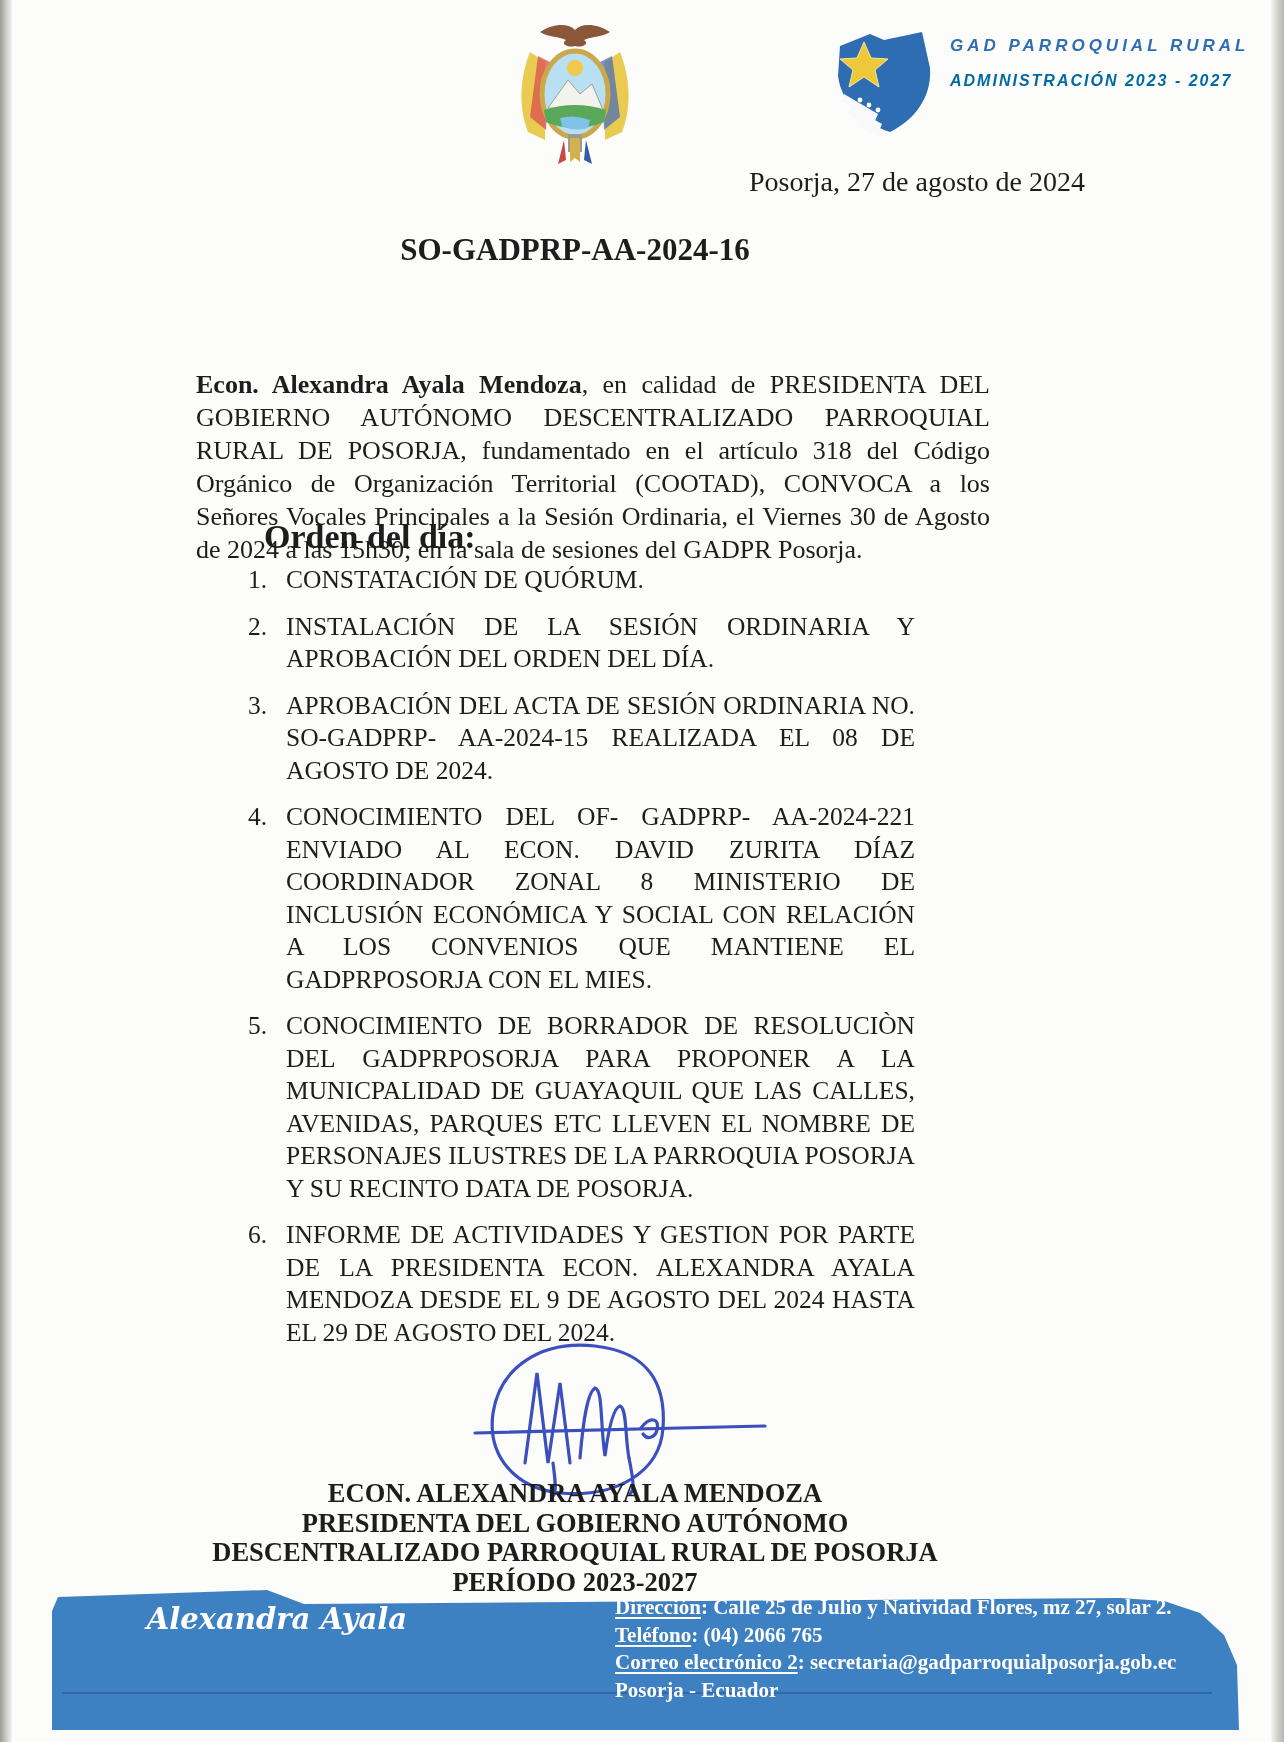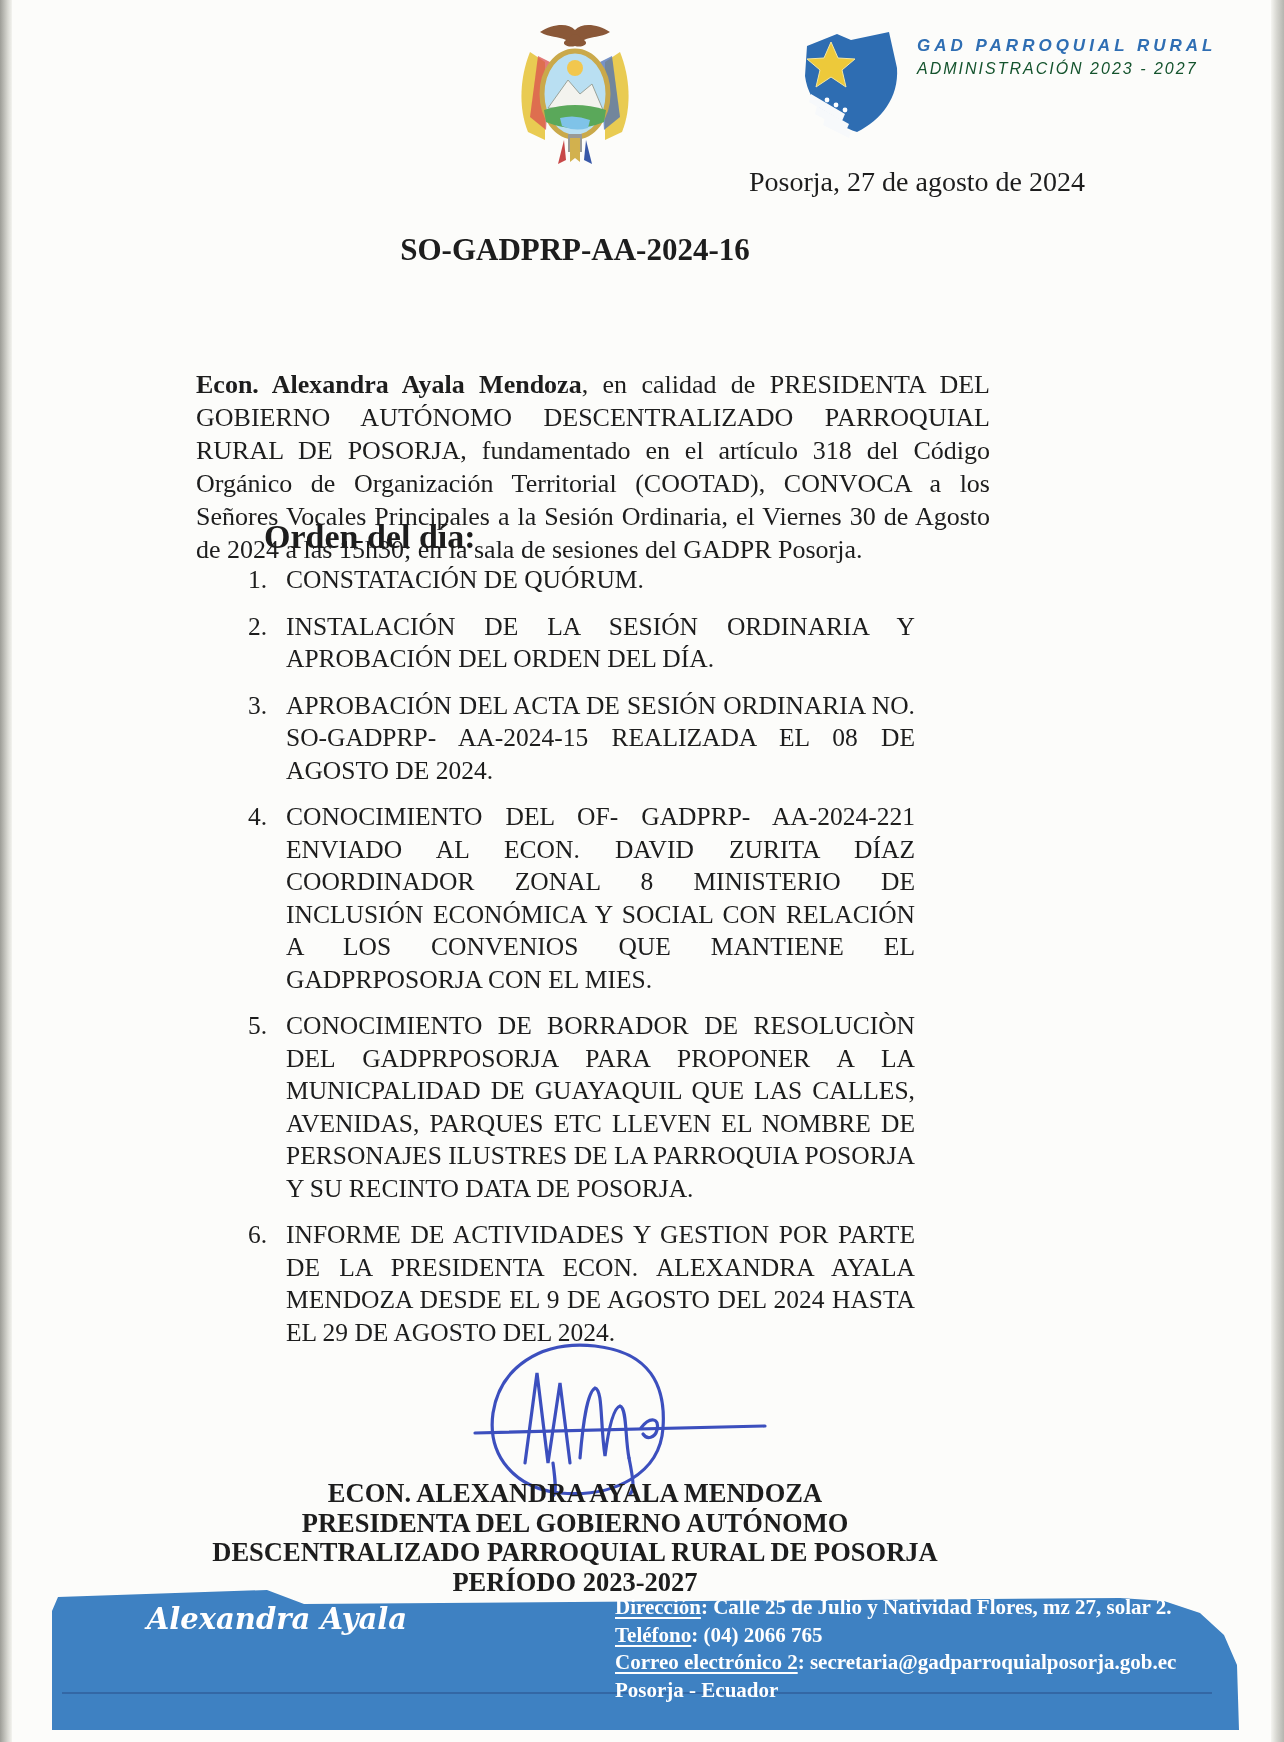--- a/index.html
+++ b/index.html
@@ -5,26 +5,26 @@
   html,body{margin:0;padding:0;background:#e8e8e4;}
   .page{position:relative;width:1284px;height:1742px;background:#fcfcfa;overflow:hidden;
         font-family:"Liberation Serif",serif;color:#1d1d1d;}
   .scan-edge-left{position:absolute;left:0;top:0;width:12px;height:100%;
         background:linear-gradient(90deg,#9d9d97,#d8d8d2 65%,#f3f3ef);}
   .scan-edge-right{position:absolute;right:0;top:0;width:13px;height:100%;
         background:linear-gradient(270deg,#b5b5af,#d6d6d0 55%,#f5f5f1);}
 
   
   .coat{position:absolute;left:500px;top:22px;width:150px;height:145px;}
-  .logo{position:absolute;left:793px;top:28px;display:flex;align-items:flex-start;}
+  .logo{position:absolute;left:826px;top:28px;display:flex;align-items:flex-start;}
   .logo-shield{width:118px;height:114px;flex:0 0 auto;}
   .logo-text{margin-left:6px;margin-top:8px;font-family:"Liberation Sans",sans-serif;}
   .logo-line1{font-size:17px;font-weight:bold;font-style:italic;letter-spacing:4px;color:#2f6eb3;white-space:nowrap;}
   .logo-name{font-size:57px;font-weight:800;letter-spacing:1px;color:#2c67ac;line-height:1.0;margin-top:2px;white-space:nowrap;}
-  .logo-line3{font-size:16px;font-weight:normal;font-style:italic;letter-spacing:2px;color:#14532d;margin-top:4px;white-space:nowrap;}
+  .logo-line3{font-size:16px;font-weight:bold;font-style:italic;letter-spacing:2px;color:#0369a1;margin-top:16px;white-space:nowrap;}
 
   .date-line{position:absolute;left:0;right:199px;top:166px;text-align:right;font-size:28px;}
 
   .title-wrap{position:absolute;left:178px;top:226px;width:794px;text-align:center;}
   .title-main{font-size:38px;font-weight:bold;letter-spacing:1px;}
   .title-num{font-size:31px;font-weight:bold;margin-top:6px;}
 
   .intro{position:absolute;left:178px;top:350px;width:794px;margin:18px;
          font-size:26px;line-height:33px;text-align:justify;}
 

